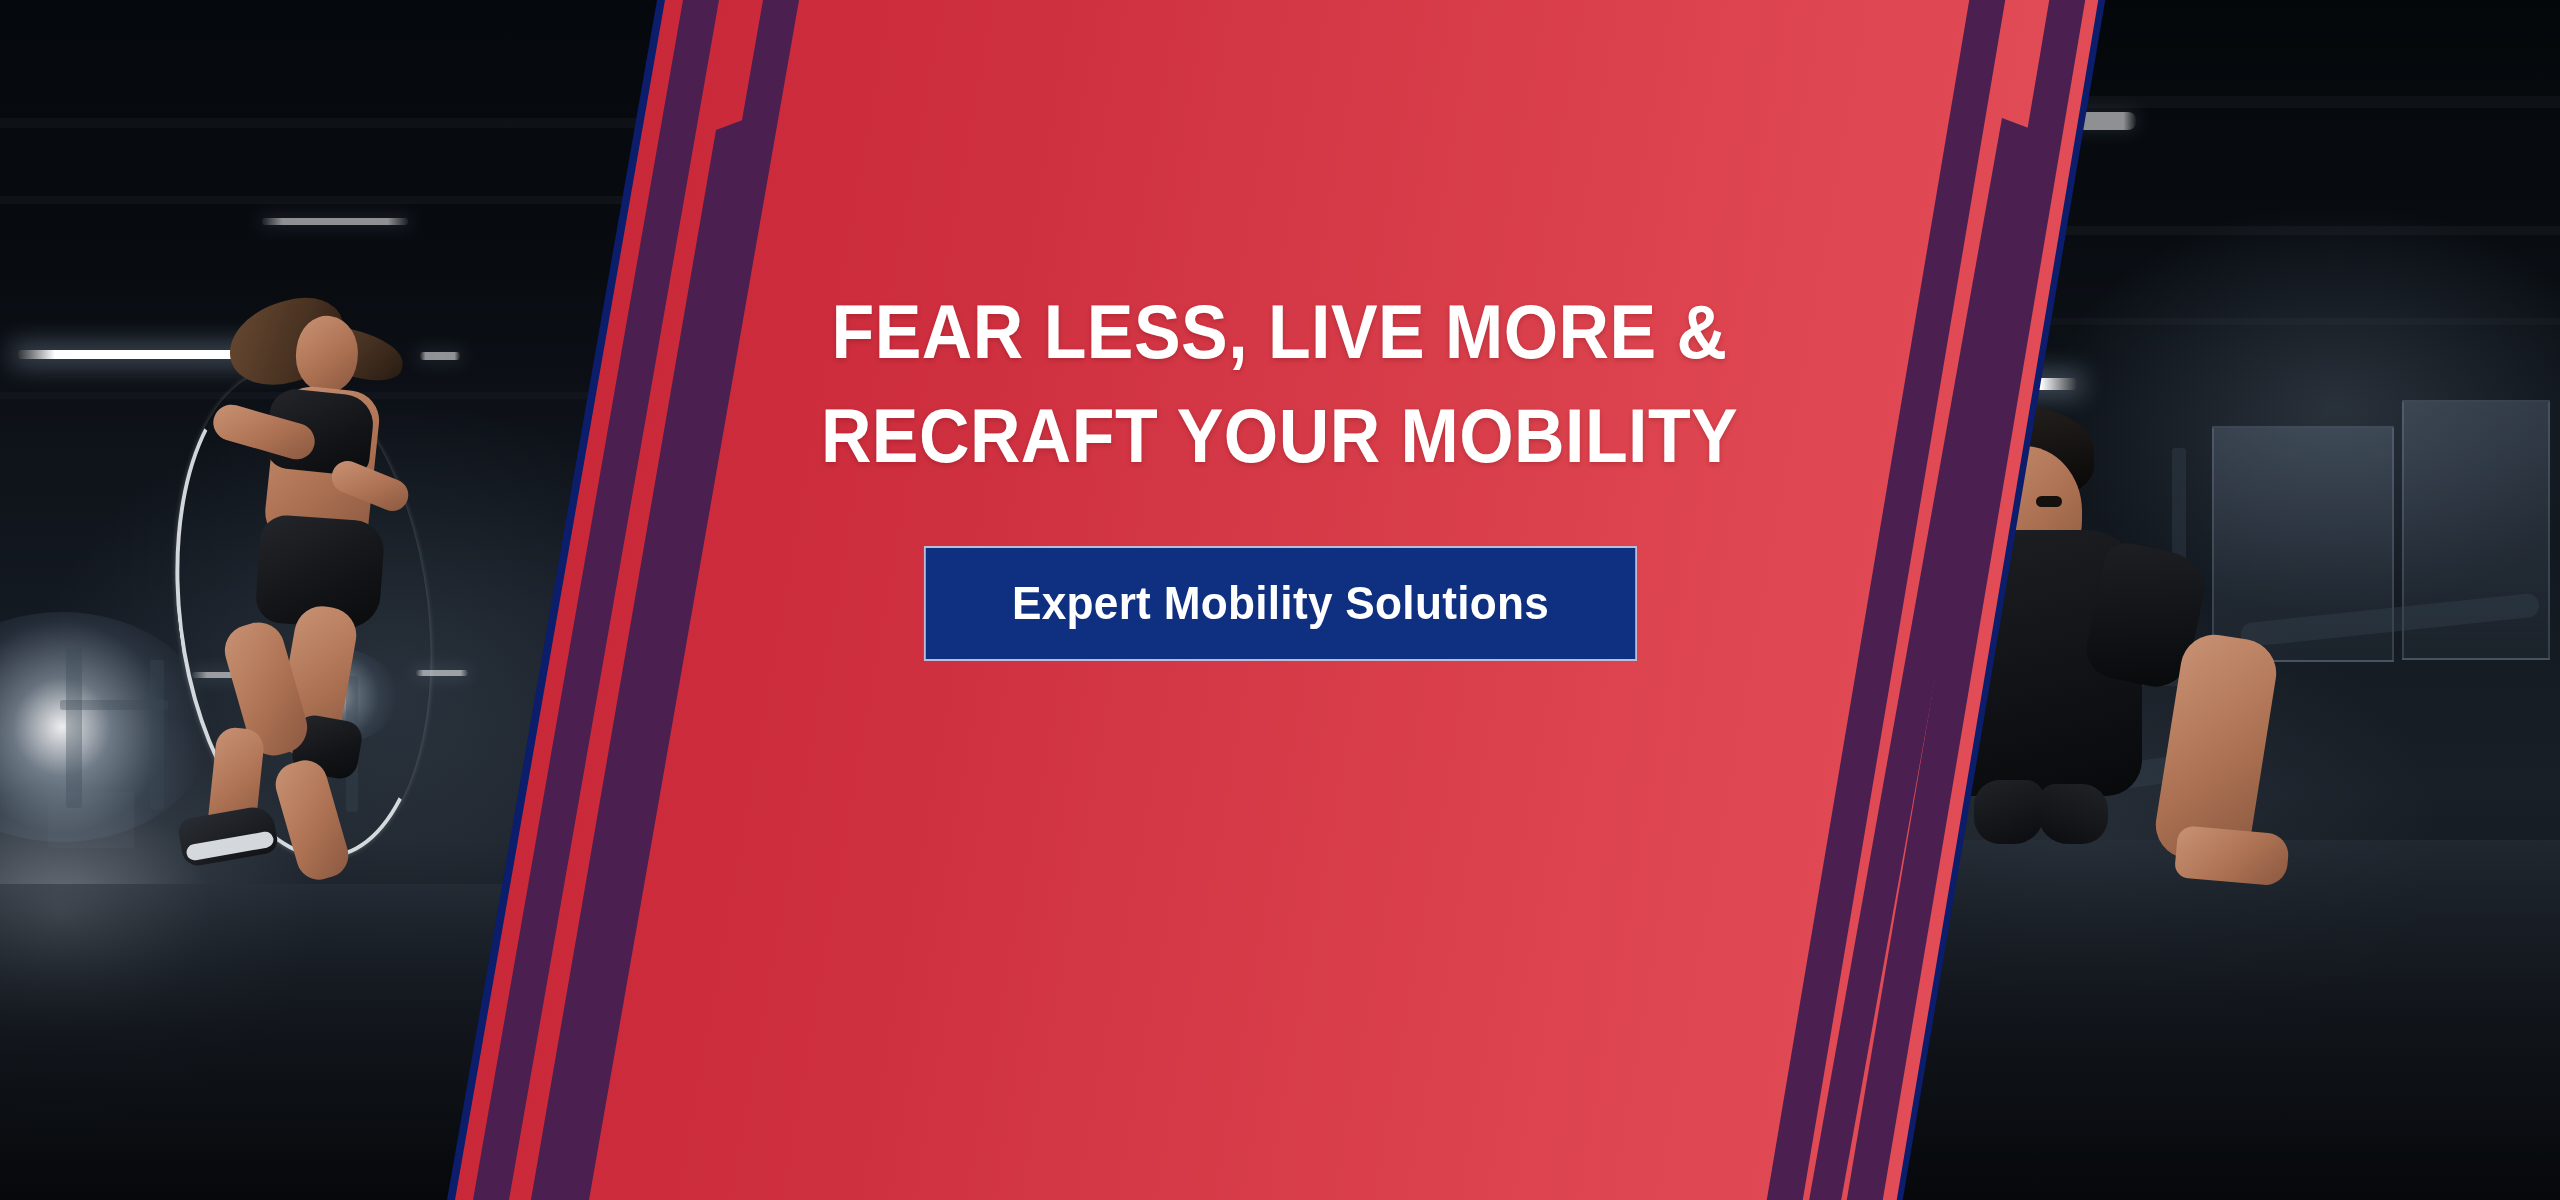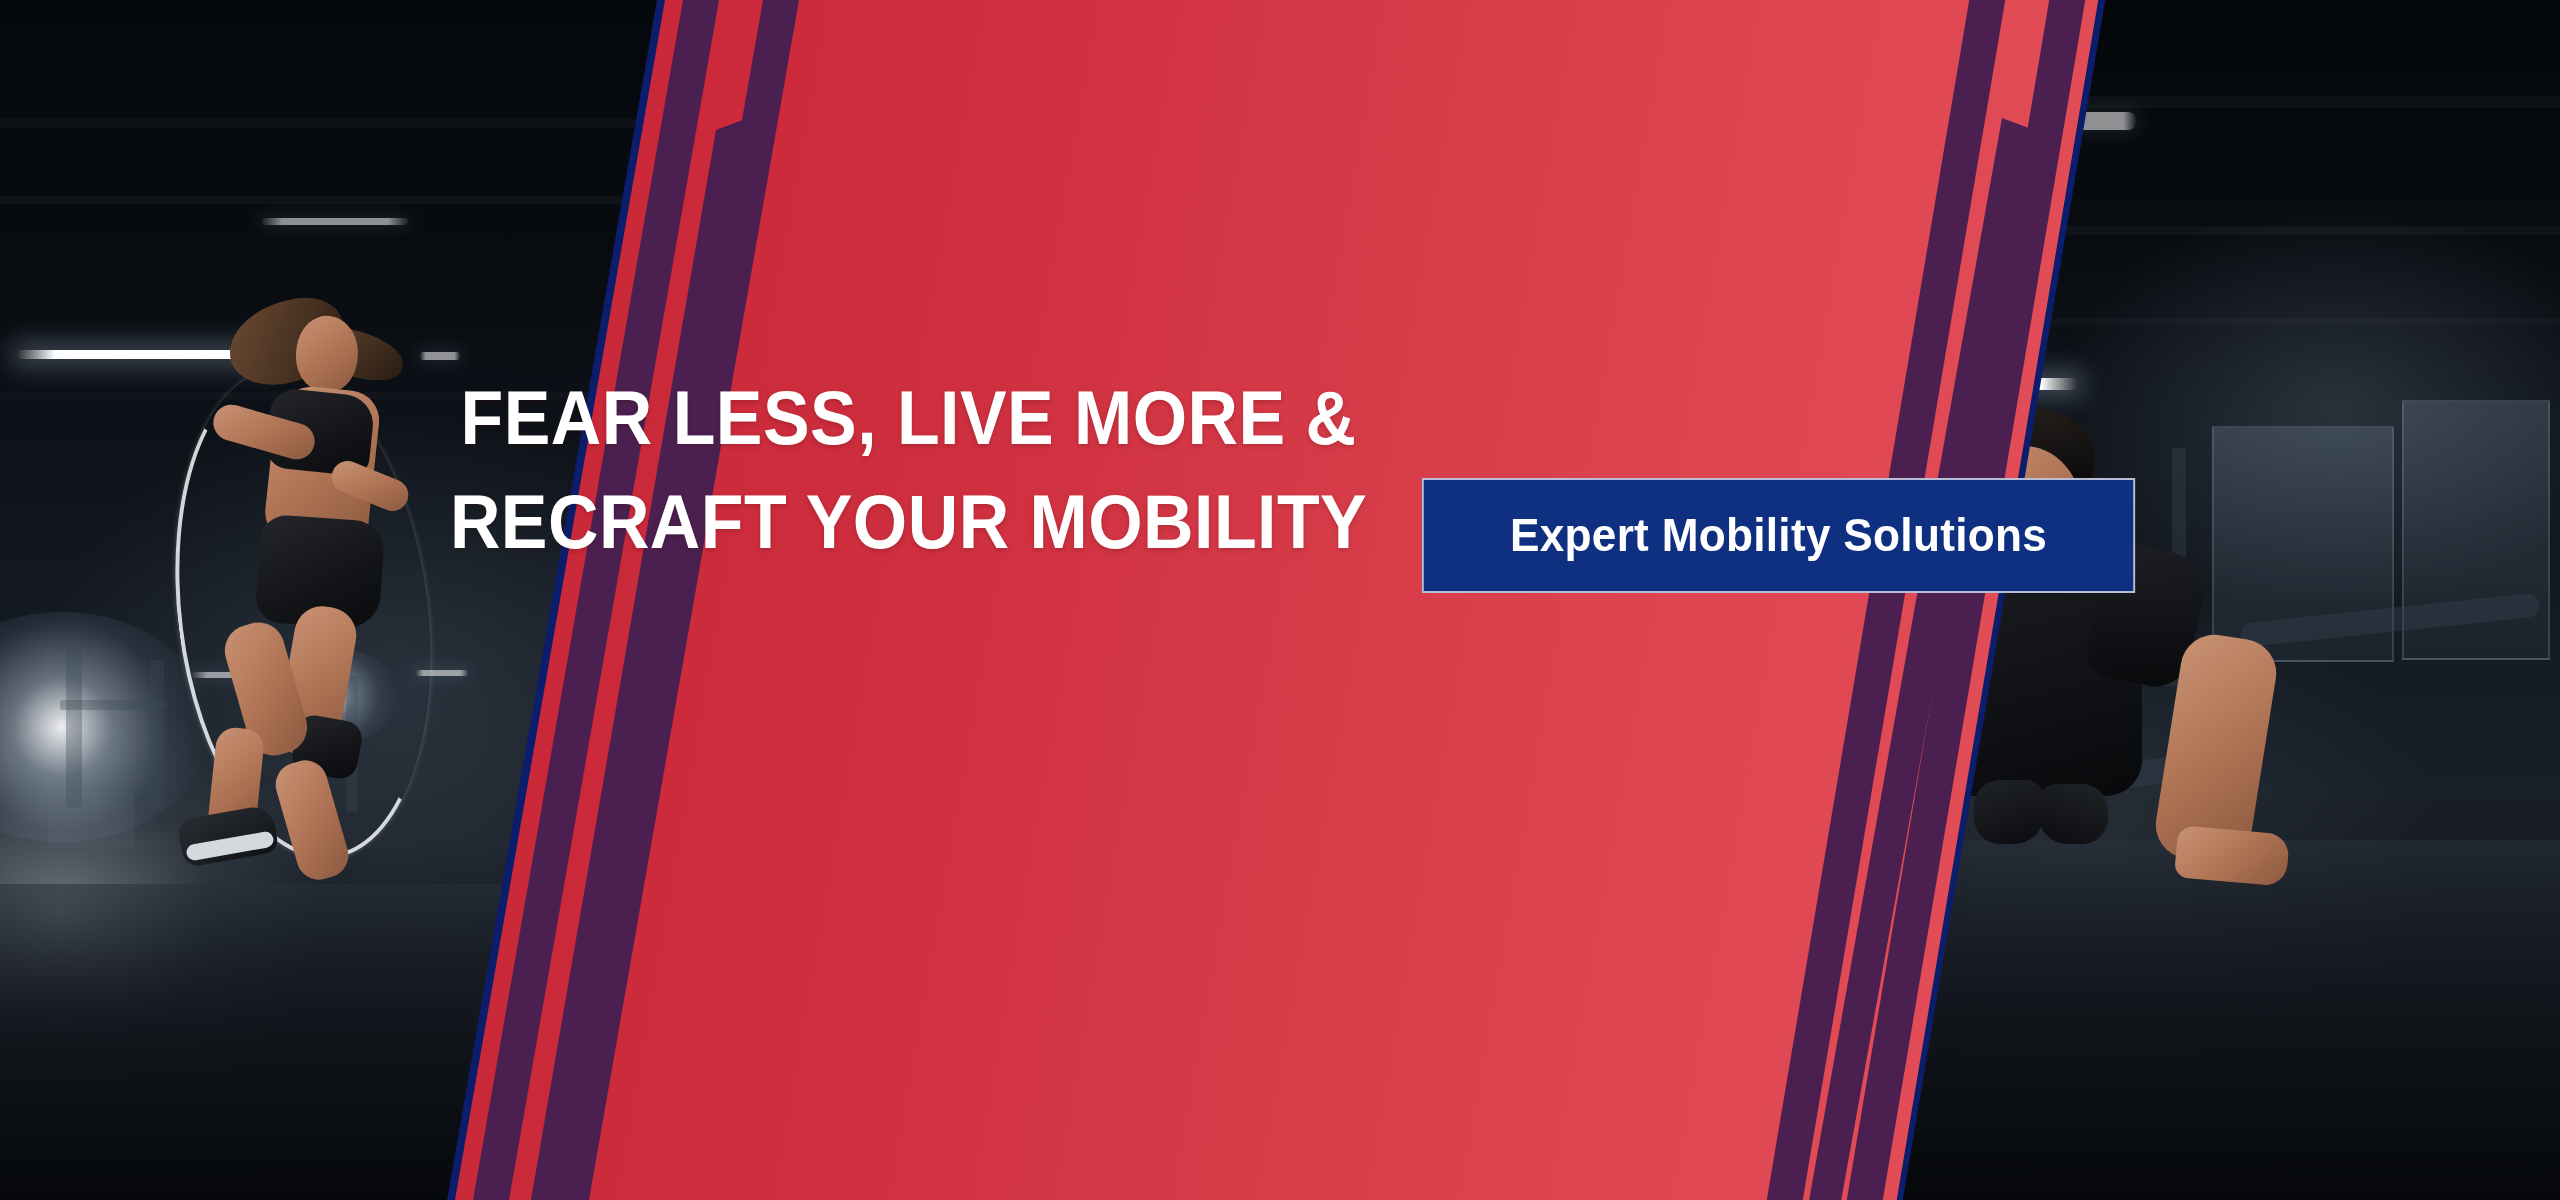--- a/index.html
+++ b/index.html
@@ -82,21 +82,21 @@
   .stripe-l1 { clip-path: polygon(690px 0px, 726px 0px, 502px 1280px, 466px 1280px); }
   .stripe-l2 { clip-path: polygon(770px 0px, 806px 0px, 582px 1280px, 546px 1280px); }
   .stripe-l3 { clip-path: polygon(716px 170px, 748px 158px, 556px 1280px, 524px 1280px); }
 
   .stripe-r1 { clip-path: polygon(2056px 0px, 2092px 0px, 1876px 1280px, 1840px 1280px); }
   .stripe-r2 { clip-path: polygon(1976px 0px, 2012px 0px, 1796px 1280px, 1760px 1280px); }
   .stripe-r3 { clip-path: polygon(2002px 158px, 2034px 170px, 1834px 1280px, 1802px 1280px); }
 
   
   .content { position:absolute; left:0; right:0; top:0; height:1012px;
-             display:flex; align-items:center; justify-content:center; }
+             display:flex; flex-direction:column; align-items:center; justify-content:center; }
 
   .headline { color:#ffffff; text-align:center; font-weight:700;
               font-size:76px; line-height:104px; letter-spacing:0.5px;
               transform:scaleX(0.92); transform-origin:center;
               text-shadow:0 2px 5px rgba(60,0,6,0.22);
               margin-top:-72px; }
   .headline .hl-line { display:block; white-space:nowrap; }
 
   .cta {
     margin-top:58px;

